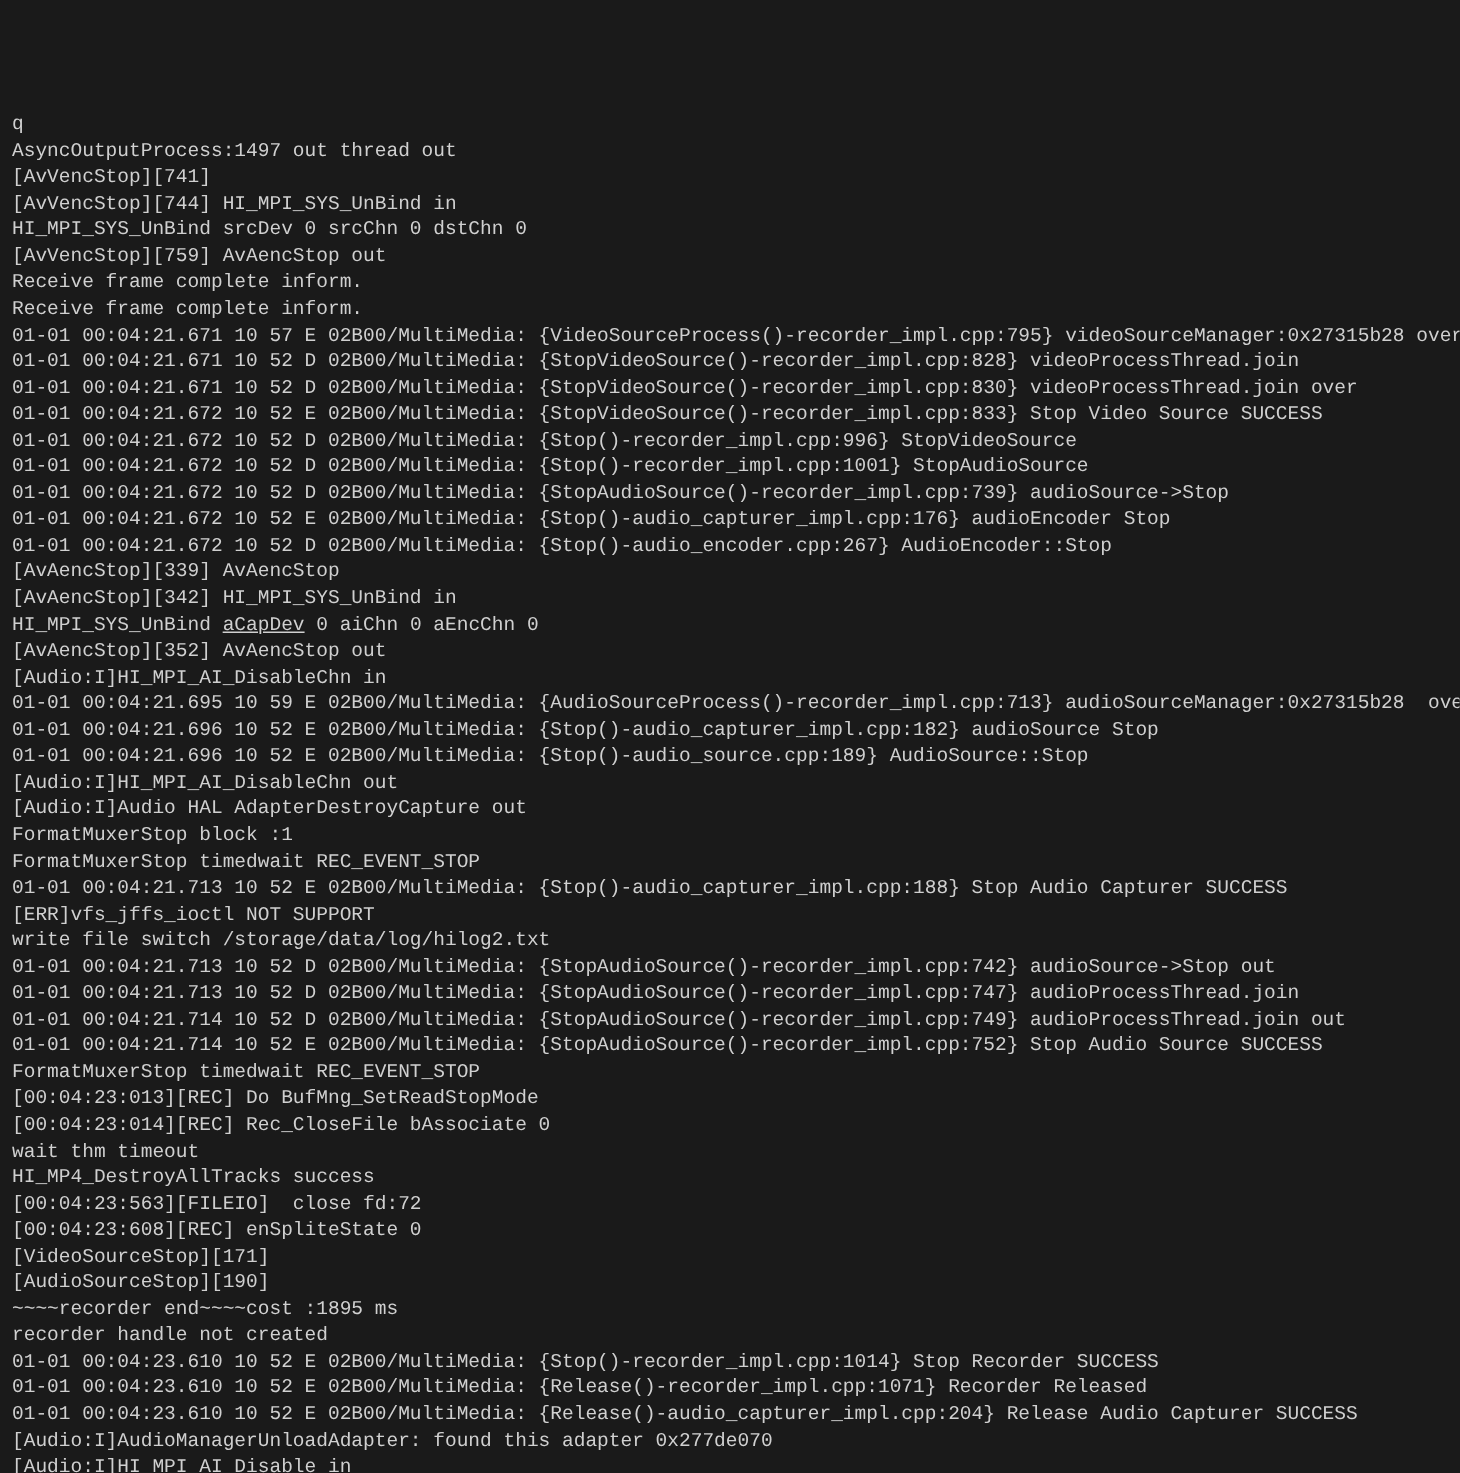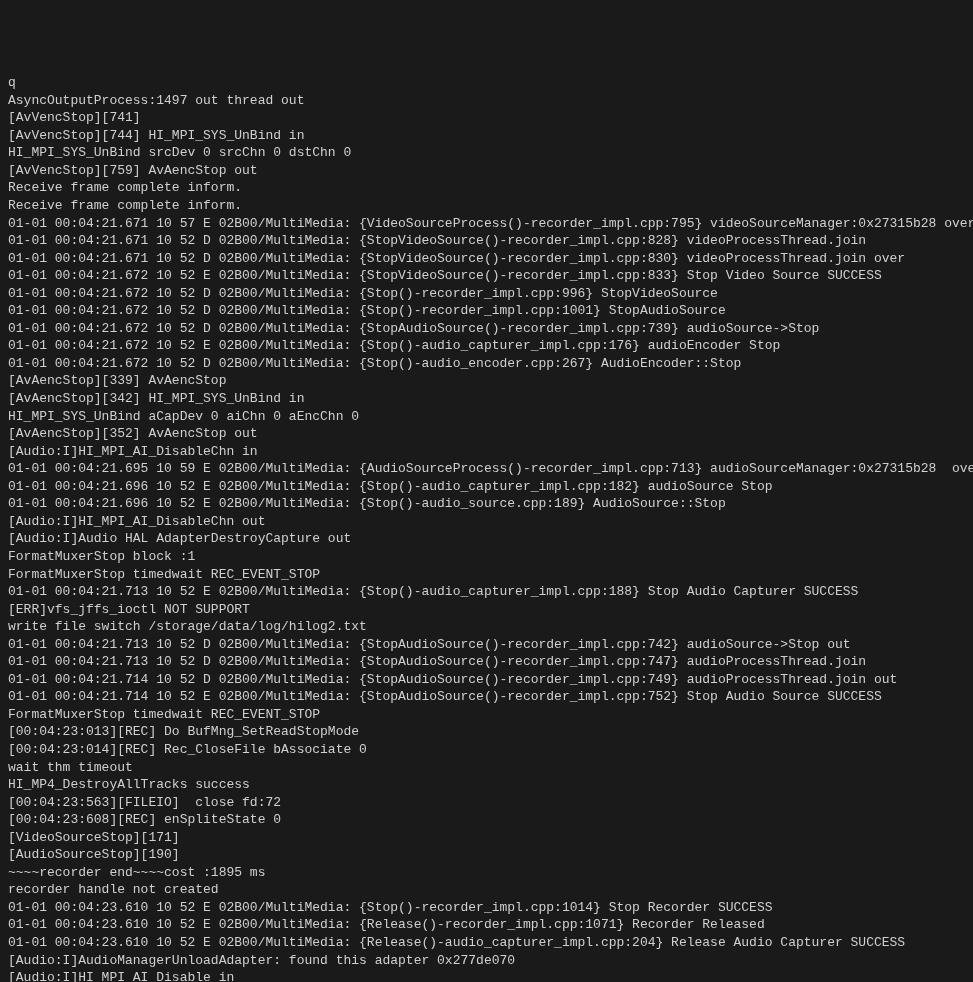--- a/index.html
+++ b/index.html
@@ -16,20 +16,21 @@
       padding: 4px 8px;
       white-space: pre;
       overflow-x: auto;
       width: 973px;
       min-height: 982px;
     }
     .log-line {
       display: block;
     }
     .underline {
+      text-decoration: underline;
     }
   </style>
 </head>
 <body>
 
 
 
 <div id="terminal-output"><span class="log-line">q</span><span class="log-line">AsyncOutputProcess:1497 out thread out</span><span class="log-line">[AvVencStop][741]</span><span class="log-line">[AvVencStop][744] HI_MPI_SYS_UnBind in</span><span class="log-line">HI_MPI_SYS_UnBind srcDev 0 srcChn 0 dstChn 0</span><span class="log-line">[AvVencStop][759] AvAencStop out</span><span class="log-line">Receive frame complete inform.</span><span class="log-line">Receive frame complete inform.</span><span class="log-line">01-01 00:04:21.671 10 57 E 02B00/MultiMedia: {VideoSourceProcess()-recorder_impl.cpp:795} videoSourceManager:0x27315b28 over</span><span class="log-line">01-01 00:04:21.671 10 52 D 02B00/MultiMedia: {StopVideoSource()-recorder_impl.cpp:828} videoProcessThread.join</span><span class="log-line">01-01 00:04:21.671 10 52 D 02B00/MultiMedia: {StopVideoSource()-recorder_impl.cpp:830} videoProcessThread.join over</span><span class="log-line">01-01 00:04:21.672 10 52 E 02B00/MultiMedia: {StopVideoSource()-recorder_impl.cpp:833} Stop Video Source SUCCESS</span><span class="log-line">01-01 00:04:21.672 10 52 D 02B00/MultiMedia: {Stop()-recorder_impl.cpp:996} StopVideoSource</span><span class="log-line">01-01 00:04:21.672 10 52 D 02B00/MultiMedia: {Stop()-recorder_impl.cpp:1001} StopAudioSource</span><span class="log-line">01-01 00:04:21.672 10 52 D 02B00/MultiMedia: {StopAudioSource()-recorder_impl.cpp:739} audioSource-&gt;Stop</span><span class="log-line">01-01 00:04:21.672 10 52 E 02B00/MultiMedia: {Stop()-audio_capturer_impl.cpp:176} audioEncoder Stop</span><span class="log-line">01-01 00:04:21.672 10 52 D 02B00/MultiMedia: {Stop()-audio_encoder.cpp:267} AudioEncoder::Stop</span><span class="log-line">[AvAencStop][339] AvAencStop</span><span class="log-line">[AvAencStop][342] HI_MPI_SYS_UnBind in</span><span class="log-line">HI_MPI_SYS_UnBind <span class="underline">aCapDev</span> 0 aiChn 0 aEncChn 0</span><span class="log-line">[AvAencStop][352] AvAencStop out</span><span class="log-line">[Audio:I]HI_MPI_AI_DisableChn in</span><span class="log-line">01-01 00:04:21.695 10 59 E 02B00/MultiMedia: {AudioSourceProcess()-recorder_impl.cpp:713} audioSourceManager:0x27315b28  over</span><span class="log-line">01-01 00:04:21.696 10 52 E 02B00/MultiMedia: {Stop()-audio_capturer_impl.cpp:182} audioSource Stop</span><span class="log-line">01-01 00:04:21.696 10 52 E 02B00/MultiMedia: {Stop()-audio_source.cpp:189} AudioSource::Stop</span><span class="log-line">[Audio:I]HI_MPI_AI_DisableChn out</span><span class="log-line">[Audio:I]Audio HAL AdapterDestroyCapture out</span><span class="log-line">FormatMuxerStop block :1</span><span class="log-line">FormatMuxerStop timedwait REC_EVENT_STOP</span><span class="log-line">01-01 00:04:21.713 10 52 E 02B00/MultiMedia: {Stop()-audio_capturer_impl.cpp:188} Stop Audio Capturer SUCCESS</span><span class="log-line">[ERR]vfs_jffs_ioctl NOT SUPPORT</span><span class="log-line">write file switch /storage/data/log/hilog2.txt</span><span class="log-line">01-01 00:04:21.713 10 52 D 02B00/MultiMedia: {StopAudioSource()-recorder_impl.cpp:742} audioSource-&gt;Stop out</span><span class="log-line">01-01 00:04:21.713 10 52 D 02B00/MultiMedia: {StopAudioSource()-recorder_impl.cpp:747} audioProcessThread.join</span><span class="log-line">01-01 00:04:21.714 10 52 D 02B00/MultiMedia: {StopAudioSource()-recorder_impl.cpp:749} audioProcessThread.join out</span><span class="log-line">01-01 00:04:21.714 10 52 E 02B00/MultiMedia: {StopAudioSource()-recorder_impl.cpp:752} Stop Audio Source SUCCESS</span><span class="log-line">FormatMuxerStop timedwait REC_EVENT_STOP</span><span class="log-line">[00:04:23:013][REC] Do BufMng_SetReadStopMode</span><span class="log-line">[00:04:23:014][REC] Rec_CloseFile bAssociate 0</span><span class="log-line">wait thm timeout</span><span class="log-line">HI_MP4_DestroyAllTracks success</span><span class="log-line">[00:04:23:563][FILEIO]  close fd:72</span><span class="log-line">[00:04:23:608][REC] enSpliteState 0</span><span class="log-line">[VideoSourceStop][171]</span><span class="log-line">[AudioSourceStop][190]</span><span class="log-line">~~~~recorder end~~~~cost :1895 ms</span><span class="log-line">recorder handle not created</span><span class="log-line">01-01 00:04:23.610 10 52 E 02B00/MultiMedia: {Stop()-recorder_impl.cpp:1014} Stop Recorder SUCCESS</span><span class="log-line">01-01 00:04:23.610 10 52 E 02B00/MultiMedia: {Release()-recorder_impl.cpp:1071} Recorder Released</span><span class="log-line">01-01 00:04:23.610 10 52 E 02B00/MultiMedia: {Release()-audio_capturer_impl.cpp:204} Release Audio Capturer SUCCESS</span><span class="log-line">[Audio:I]AudioManagerUnloadAdapter: found this adapter 0x277de070</span><span class="log-line">[Audio:I]HI_MPI_AI_Disable in</span></div>
 
 

